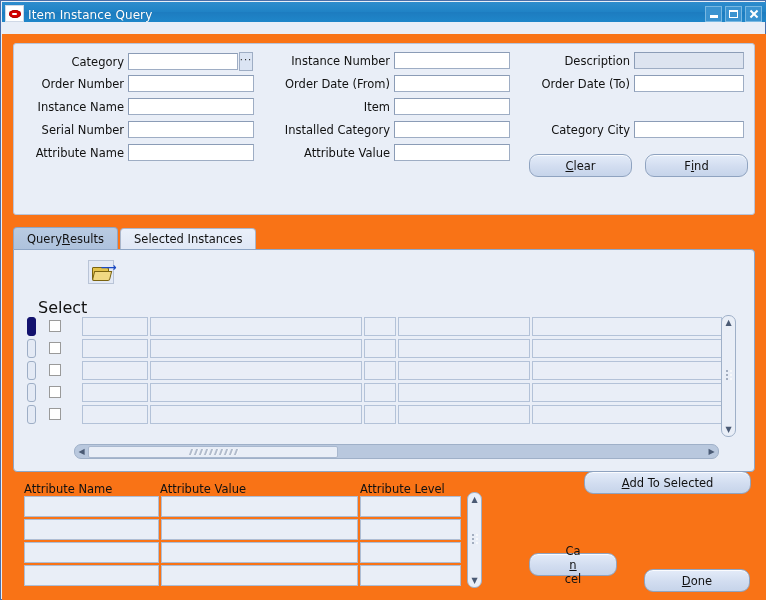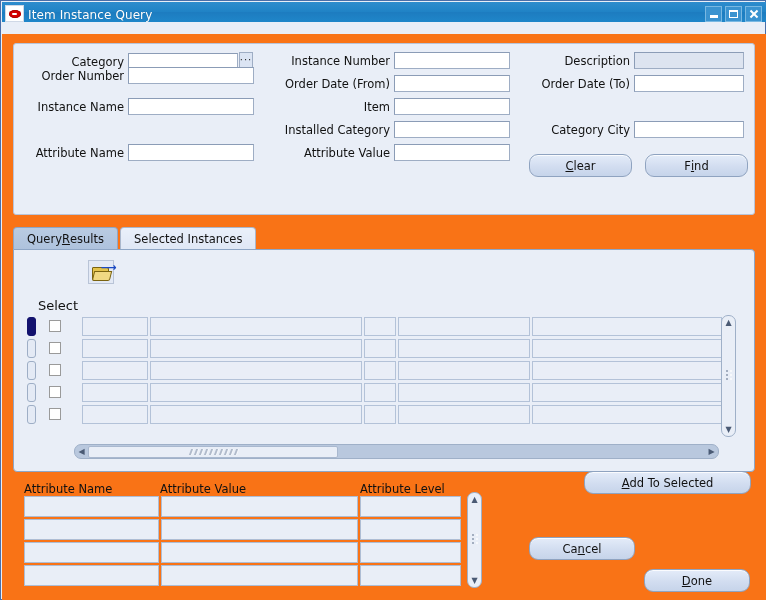--- a/index.html
+++ b/index.html
@@ -105,21 +105,21 @@
     font-size:11.5px;color:#111;
     cursor:pointer;
     display:flex;align-items:center;justify-content:center;
     box-sizing:border-box;
     box-shadow:inset 0 1px 0 rgba(255,255,255,.8);
   }
   .obtn u{text-decoration:underline;}
 
   
   .tabcanvas{position:absolute;left:11px;top:193px;width:742px;height:245px;}
-  .tabstrip{position:absolute;left:0;top:0;height:23px;display:flex;align-items:flex-start;}
+  .tabstrip{position:absolute;left:0;top:0;height:23px;display:flex;align-items:center;}
   .tab{
     height:22px;margin-right:2px;padding:0 13px;
     display:flex;align-items:center;justify-content:center;
     font-size:11.5px;color:#111;
     border:1px solid #aab7cc;border-bottom:none;
     border-radius:4px 4px 0 0;
     background:linear-gradient(to bottom,#eaf0fa 0%,#dfe7f5 100%);
     cursor:pointer;box-sizing:border-box;white-space:nowrap;
   }
   .tab.active{
@@ -149,21 +149,21 @@
   .folder-ico .front{
     position:absolute;left:1px;top:6px;width:16px;height:8px;
     background:#f0d882;border:1px solid #7a6310;
     transform:skewX(-14deg);border-radius:0 0 2px 2px;
   }
   .folder-ico .arr{
     position:absolute;left:9px;top:-1px;width:8px;height:8px;
     color:#1b49c4;font-size:11px;line-height:8px;font-weight:bold;
   }
 
-  .select-hdr{position:absolute;left:24px;top:48px;font-size:13px;color:#111;}
+  .select-hdr{position:absolute;left:24px;top:48px;font-size:16px;color:#111;}
 
   
   .grid{position:absolute;left:13px;top:65px;width:716px;height:122px;}
   .grow{position:absolute;left:0;height:22px;display:flex;align-items:center;}
   .recind{
     width:9px;height:19px;box-sizing:border-box;
     border:1px solid #9eaec6;border-radius:3px;background:#e4eaf5;
   }
   .recind.cur{background:#13126e;border-color:#13126e;}
   .cbx{
@@ -243,26 +243,30 @@
 
   <div class="canvas">
 
     <div class="findblock">
 
       <div class="fld-row" style="left:0px;top:8px;">
         <div class="fld-label" style="width:110px;">Category</div>
         <input class="tf" style="width: 110px;" value="">
         <div class="lovbtn">···</div>
       </div>
-      <div class="fld-row" style="left:0px;top:23px;">
+      <div class="fld-row" style="left:0px;top:31px;">
         <div class="fld-label" style="width:110px;">Order Number</div>
         <input class="tf" style="width: 126px;" value="">
       </div>
       <div class="fld-row" style="left:0px;top:54px;">
         <div class="fld-label" style="width:110px;">Instance Name</div>
+        <input class="tf" style="width: 126px;" value="">
+      </div>
+      <div class="fld-row" style="left:0px;top:77px;">
+        <div class="fld-label" style="width:110px;">Serial Number</div>
         <input class="tf" style="width: 126px;" value="">
       </div>
       <div class="fld-row" style="left:0px;top:100px;">
         <div class="fld-label" style="width:110px;">Attribute Name</div>
         <input class="tf" style="width: 126px;" value="">
       </div>
 
       <div class="fld-row" style="left:250px;top:8px;">
         <div class="fld-label" style="width:126px;">Instance Number</div>
         <input class="tf" style="width: 116px;" value="">
@@ -452,21 +456,21 @@
         </div>
         <div class="arw">▼</div>
       </div>
     </div>
 
     <div class="obtn" style="position:absolute;left:582px;top:437px;width:167px;">
       <span></span>
         <u>A</u>
         <span>dd To Selected</span>
     </div>
-    <div class="obtn" style="position:absolute;left:527px;top:503px;width:106px;">
+    <div class="obtn" style="position:absolute;left:527px;top:519px;width:88px;flex-direction:column;">
       <span>Ca</span>
         <u>n</u>
         <span>cel</span>
     </div>
     <div class="obtn" style="position:absolute;left:642px;top:535px;width:106px;">
       <span></span>
         <u>D</u>
         <span>one</span>
     </div>
 

